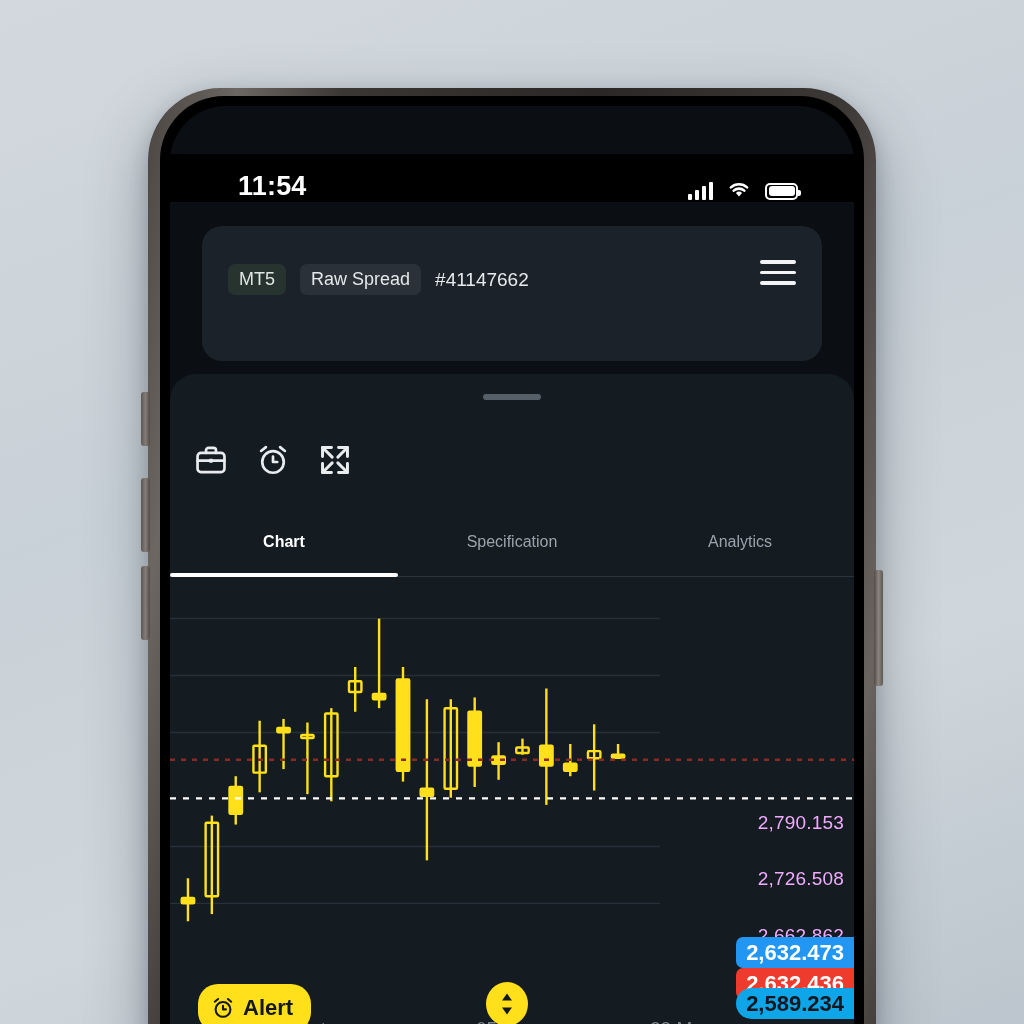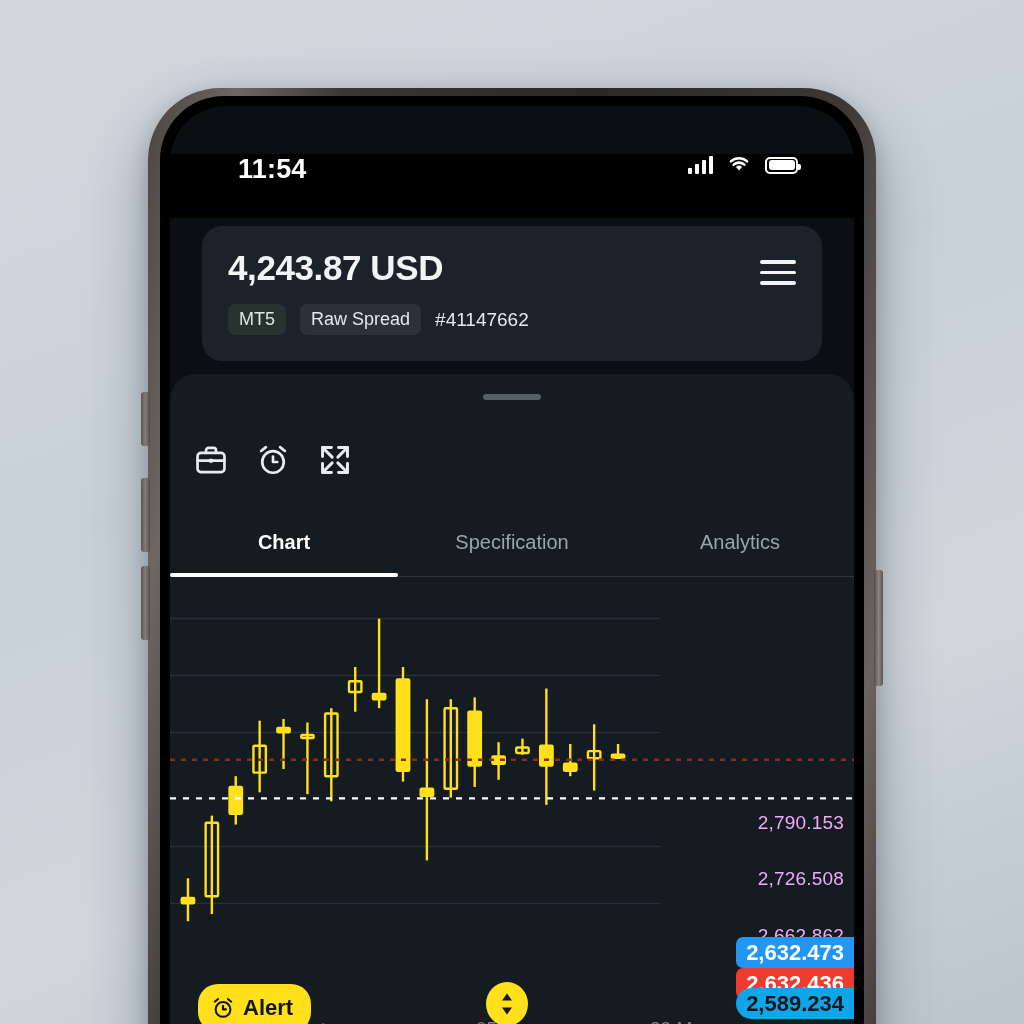--- a/index.html
+++ b/index.html
@@ -33,22 +33,22 @@
     background:linear-gradient(90deg,#5d5752,#837c76,#514b47); }
   #volume-up{ left:141px; top:478px; width:9px; height:74px;
     background:linear-gradient(90deg,#5d5752,#837c76,#514b47); }
   #volume-down{ left:141px; top:566px; width:9px; height:74px;
     background:linear-gradient(90deg,#5d5752,#837c76,#514b47); }
   #power-button{ left:874px; top:570px; width:9px; height:116px;
     background:linear-gradient(90deg,#514b47,#8b847e,#5d5752); }
 
   
   #status-bar{
-    position:absolute; left:0; top:48px; width:684px; height:64px;
-    display:flex; align-items:flex-start; justify-content:space-between;
+    position:absolute; left:0; top:48px; width:684px; height:48px;
+    display:flex; align-items:flex-end; justify-content:space-between;
     padding:0 56px 0 68px; background:#000;
   }
   #status-time{ color:#fff; font-size:27px; font-weight:700; letter-spacing:.2px; }
   #status-icons{ display:flex; align-items:center; gap:14px; }
   .sig-bars{ display:flex; align-items:flex-end; gap:3px; height:18px; }
   .sig-bars i{ display:block; width:4px; background:#fff; border-radius:1px; }
   .sig-bars i:nth-child(1){ height:6px; }
   .sig-bars i:nth-child(2){ height:10px; }
   .sig-bars i:nth-child(3){ height:14px; }
   .sig-bars i:nth-child(4){ height:18px; }
@@ -116,21 +116,21 @@
   #instrument-actions{ display:flex; align-items:center; gap:28px; }
   .hdr-icon{ width:34px; height:34px; cursor:pointer; }
   .hdr-icon svg{ display:block; width:34px; height:34px; }
 
   
   #tabs{
     position:absolute; left:0; top:134px; width:100%; height:68px;
     display:flex; align-items:center;
   }
   .tab{
-    flex:1; text-align:center; font-size:20px; color:#9aa4ad;
+    flex:1; text-align:center; font-size:16px; color:#9aa4ad;
     cursor:pointer; position:relative; height:100%;
     display:flex; align-items:center; justify-content:center;
   }
   .tab.active{ color:#fff; font-weight:700; }
   #tabs-divider{
     position:absolute; left:0; top:202px; width:100%; height:1px; background:#2b343c;
   }
   #tab-indicator{
     position:absolute; left:0; top:199px; width:228px; height:4px;
     background:#fff; border-radius:2px;
@@ -200,21 +200,20 @@
           <path d="M6.7 10.6a8 8 0 0 1 10.6 0" stroke="#fff" stroke-width="2.6" fill="none" stroke-linecap="round"></path>
         </svg>
       </span>
       <span class="battery">
           <span></span>
         </span>
     </div>
   </div>
 
   <div id="account-card">
-    <div id="account-balance">4,243.87 USD</div>
     <div id="account-meta">
       <span class="meta-badge" id="badge-platform">MT5</span>
       <span class="meta-badge" id="badge-account-type">Raw Spread</span>
       <span id="account-number">#41147662</span>
     </div>
     <div id="menu-button">
       <i></i>
         <i></i>
         <i></i>
     </div>

